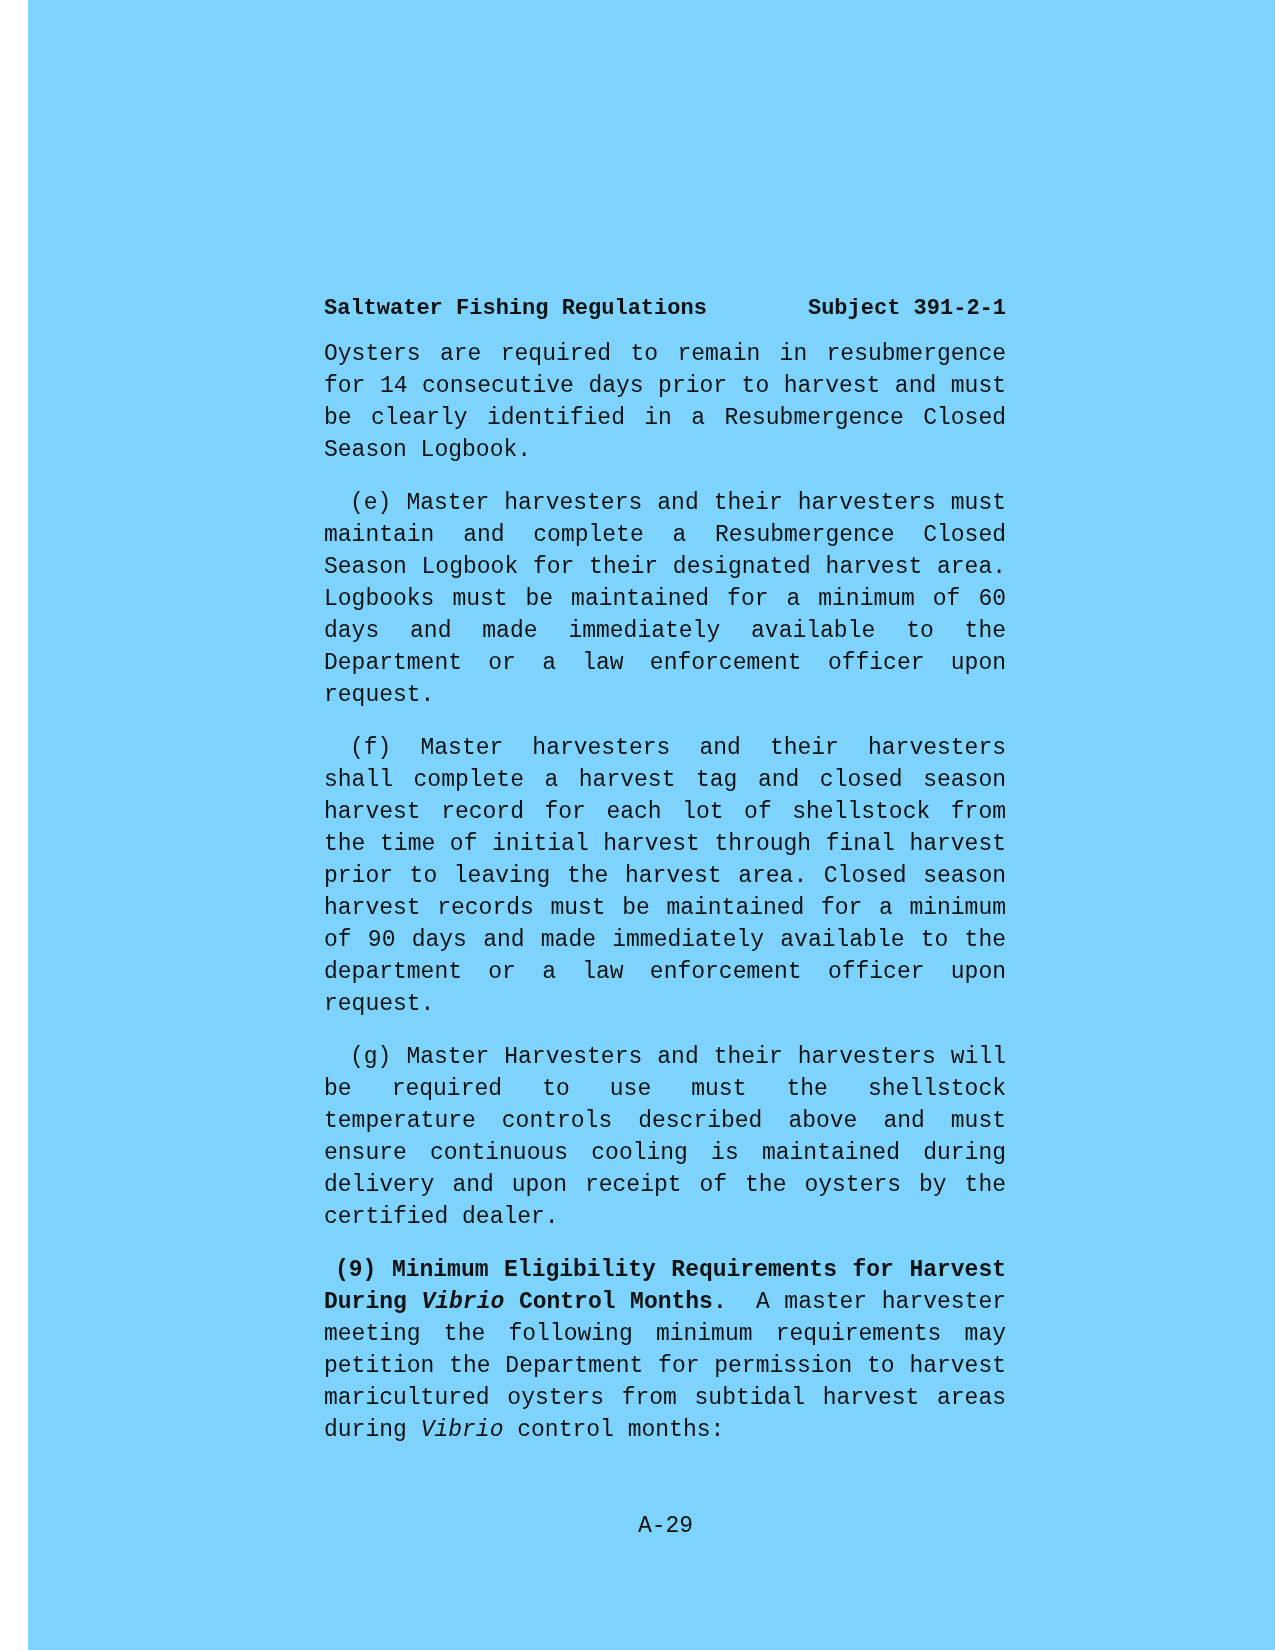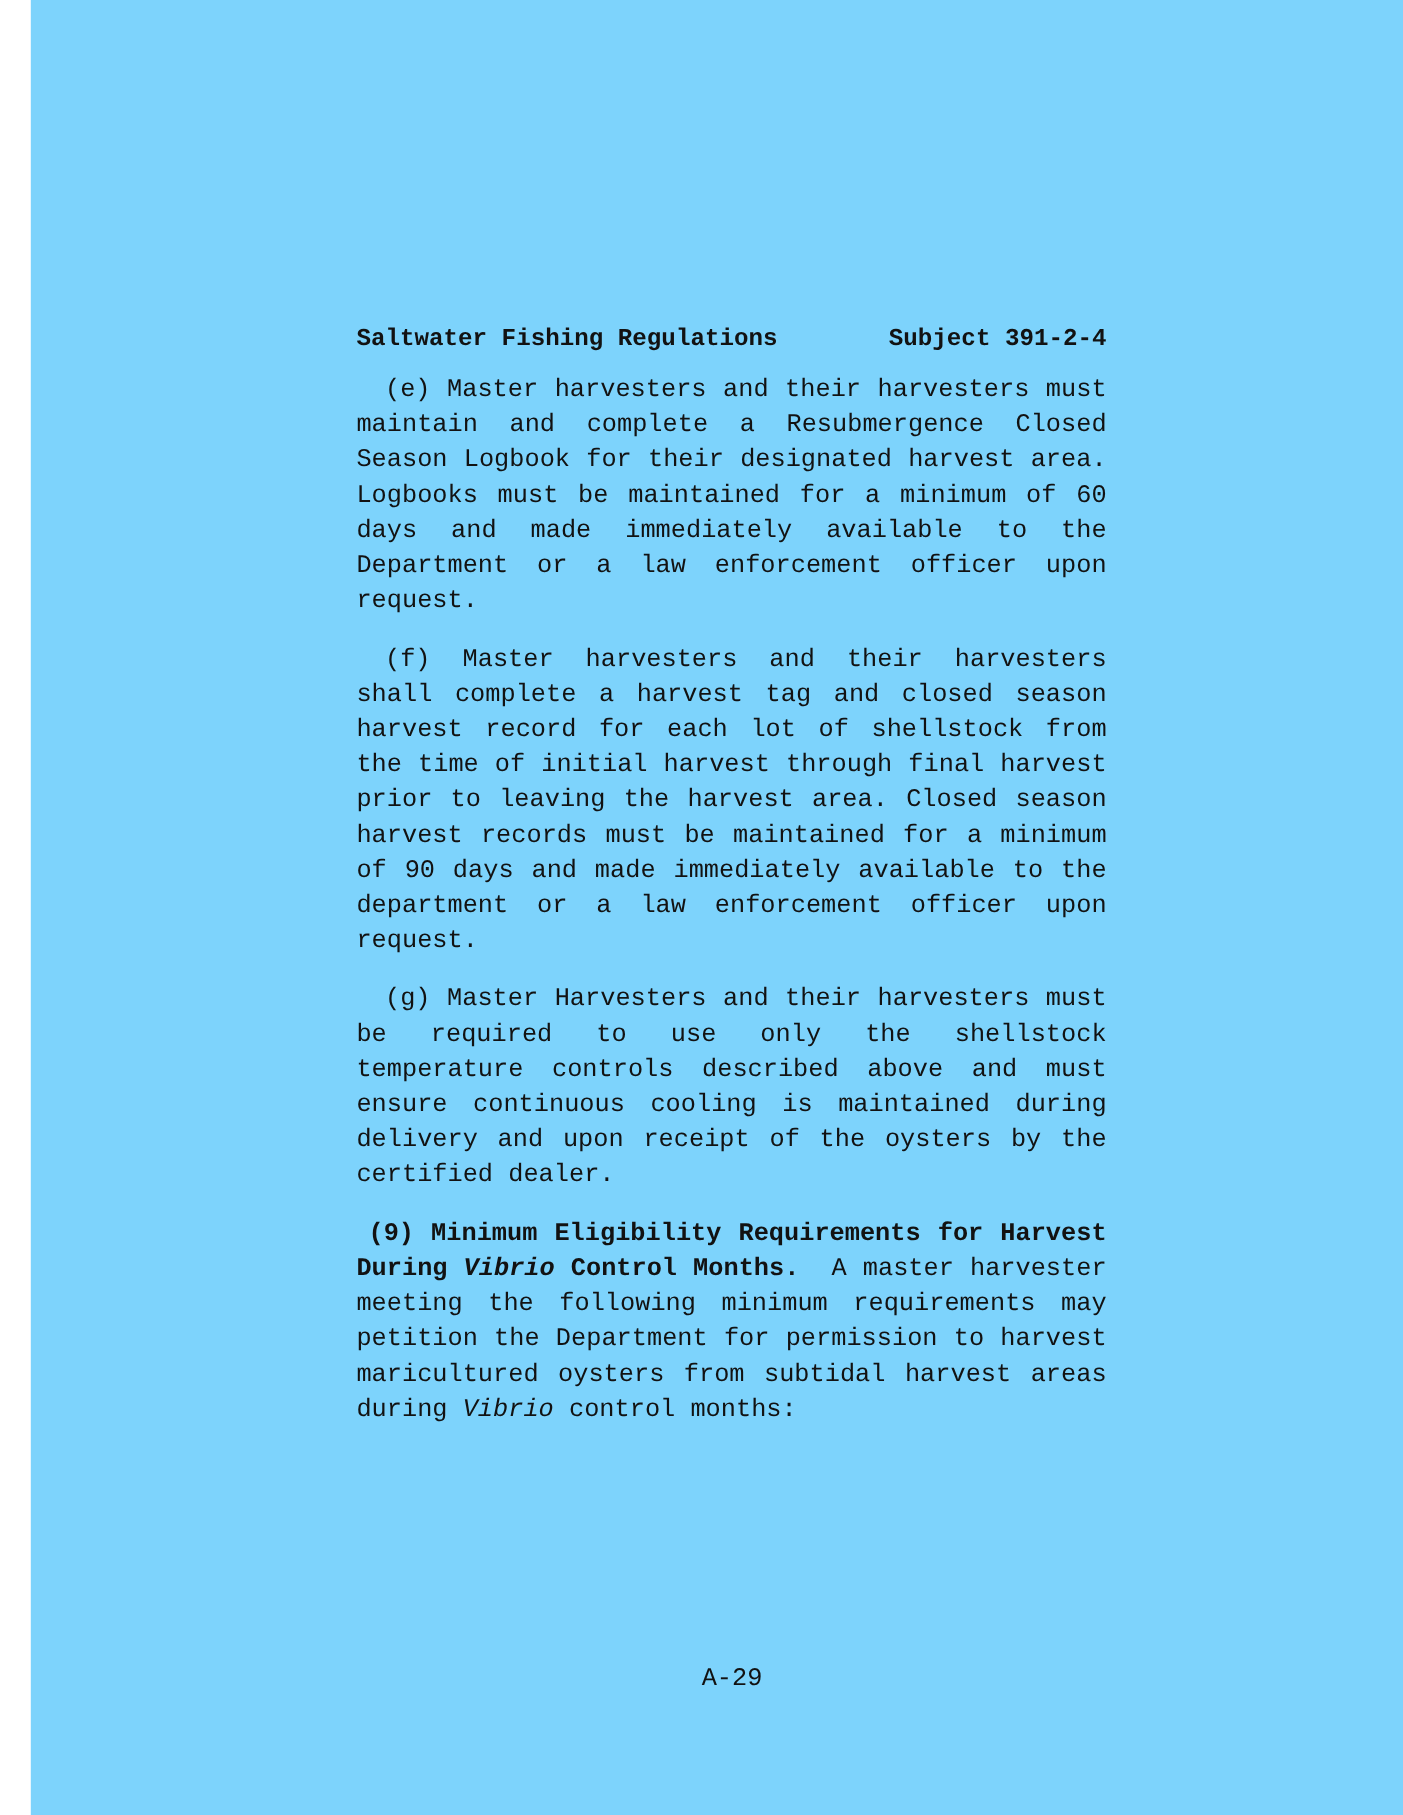--- a/index.html
+++ b/index.html
@@ -55,27 +55,28 @@
     line-height: 32px;
   }
 </style>
 </head>
 <body>
 
 <div class="page">
 
   <header class="page-header">
     <span>Saltwater Fishing Regulations</span>
-    <span>Subject 391-2-4</span>
+    <span>Subject 391-2-1</span>
   </header>
 
   <main class="page-body">
+      <p class="no-indent"><span>Oysters are required to remain in resubmergence for 14 consecutive days prior to harvest and must be clearly identified in a Resubmergence Closed Season Logbook.</span></p>
       <p><span>(e) Master harvesters and their harvesters must maintain and complete a Resubmergence Closed Season Logbook for their designated harvest area. Logbooks must be maintained for a minimum of 60 days and made immediately available to the Department or a law enforcement officer upon request.</span></p>
       <p><span>(f) Master harvesters and their harvesters shall complete a harvest tag and closed season harvest record for each lot of shellstock from the time of initial harvest through final harvest prior to leaving the harvest area. Closed season harvest records must be maintained for a minimum of 90 days and made immediately available to the department or a law enforcement officer upon request.</span></p>
-      <p><span>(g) Master Harvesters and their harvesters must be required to use only the shellstock temperature controls described above and must ensure continuous cooling is maintained during delivery and upon receipt of the oysters by the certified dealer.</span></p>
+      <p><span>(g) Master Harvesters and their harvesters will be required to use must the shellstock temperature controls described above and must ensure continuous cooling is maintained during delivery and upon receipt of the oysters by the certified dealer.</span></p>
       <p class="small-indent"><span class="b">(9) Minimum Eligibility Requirements for Harvest During </span><span class="b i">Vibrio</span><span class="b"> Control Months.</span><span>&nbsp; A master harvester meeting the following minimum requirements may petition the Department for permission to harvest maricultured oysters from subtidal harvest areas during </span><span class="i">Vibrio</span><span> control months:</span></p>
     </main>
 
   <footer class="page-footer">
     <span>A-29</span>
   </footer>
 
 </div>
 
 </body></html>

